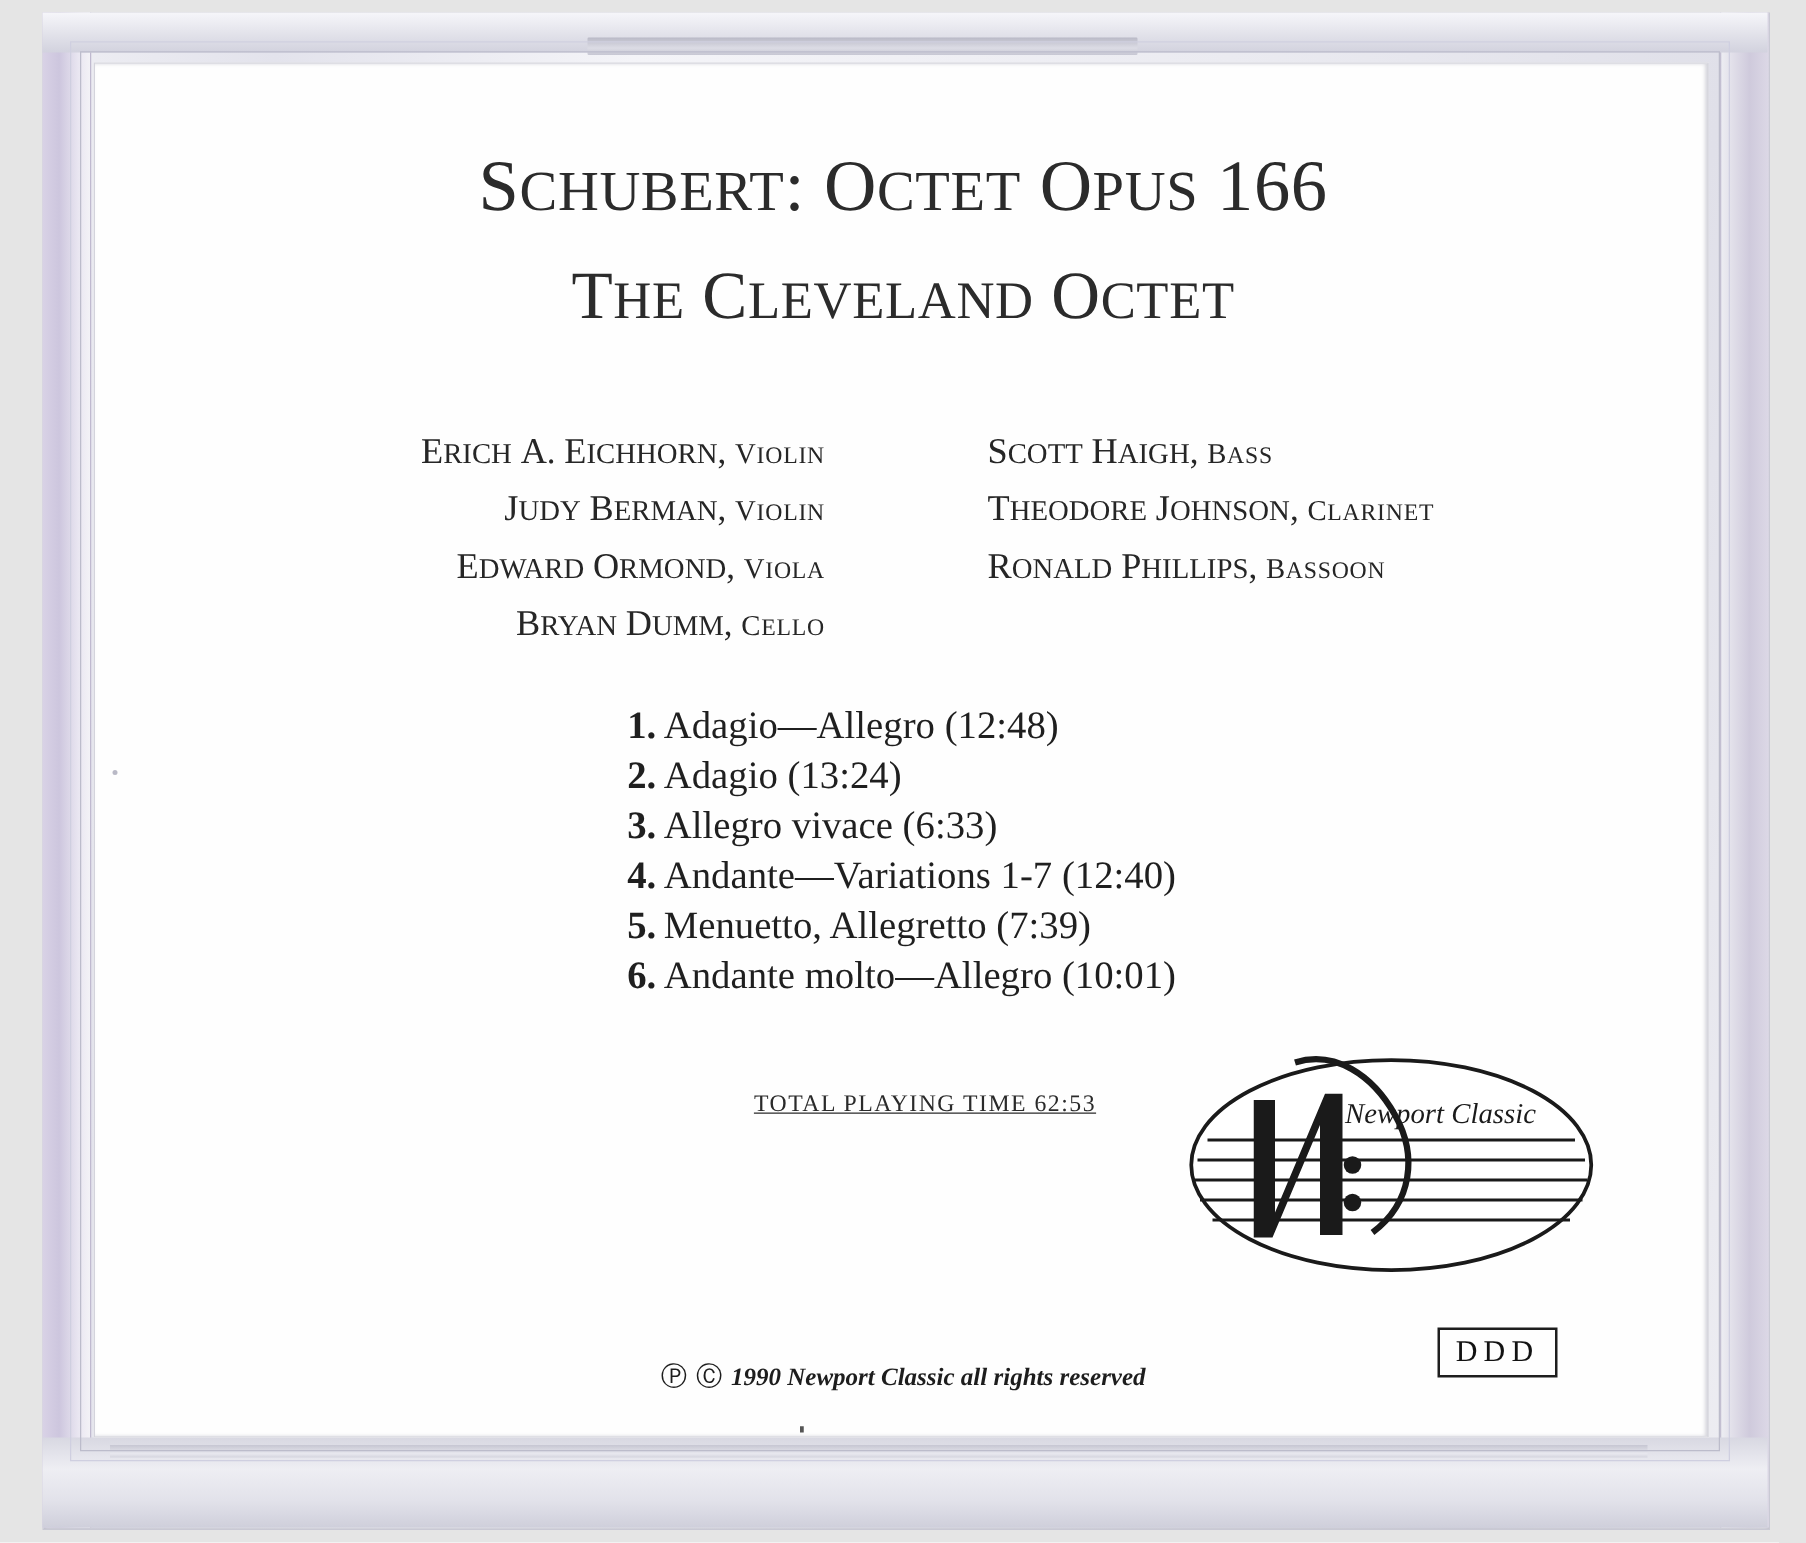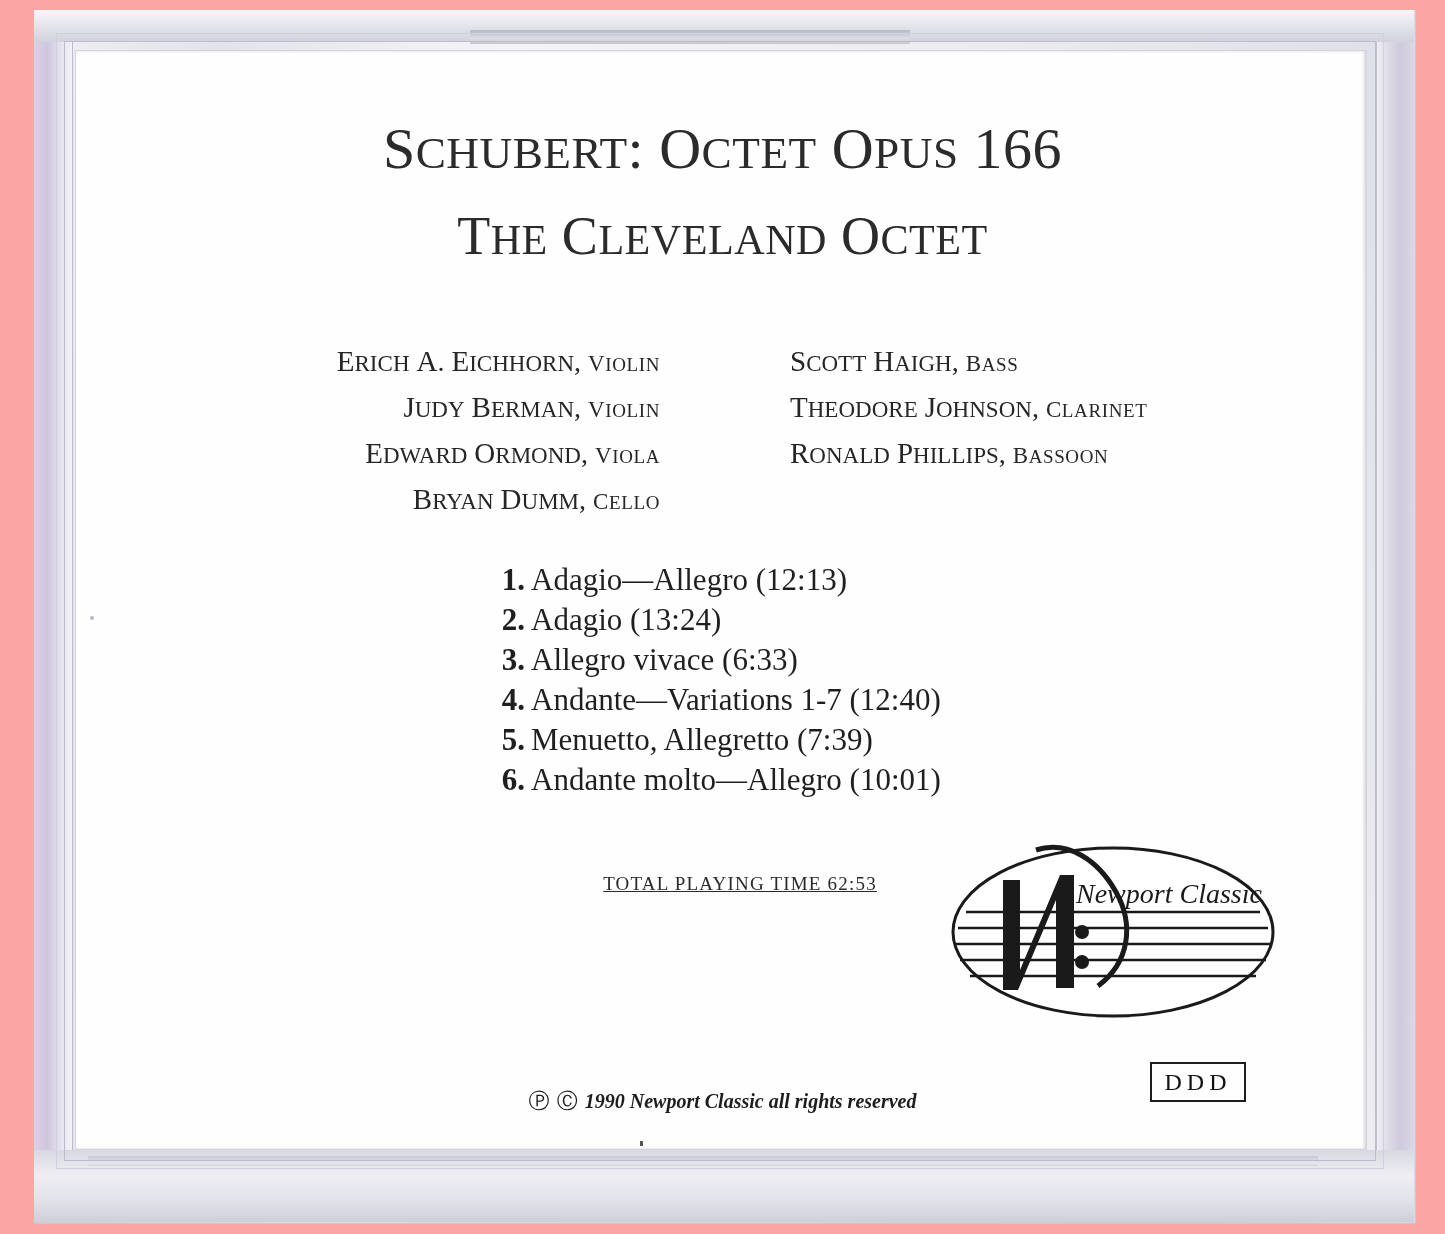--- a/index.html
+++ b/index.html
@@ -12,21 +12,21 @@
     height: 1234px;
     font-family: "Liberation Serif", serif;
     overflow: hidden;
   }
 
   
   #photo {
     position: relative;
     width: 1445px;
     height: 1234px;
-    background: #fca5a5;
+    background: #e5e5e5;
   }
 
   
   #jewel-case {
     position: absolute;
     left: 34px;
     top: 10px;
     width: 1380px;
     height: 1212px;
     background: linear-gradient(100deg,#efeff4 0%,#e3e3ec 12%,#f4f4f8 30%,#ebebf1 60%,#e0e0e9 85%,#f0f0f4 100%);
@@ -228,21 +228,21 @@
     width: 330px;
     height: 225px;
   }
   #logo svg { display: block; }
   #logo-text {
     position: absolute;
     left: 128px;
     top: 58px;
     font-family: "Liberation Serif", serif;
     font-style: italic;
-    font-size: 28px;
+    font-size: 23px;
     color: #1b1b1b;
     white-space: nowrap;
   }
 
   
   #ddd {
     position: absolute;
     left: 1118px;
     top: 1062px;
     width: 92px;
@@ -342,21 +342,21 @@
       </div>
       <div class="perf-row">
         <span class="perf-name sc"><span class="cap">R</span><span class="sm">O</span><span class="sm">N</span><span class="sm">A</span><span class="sm">L</span><span class="sm">D</span> <span class="cap">P</span><span class="sm">H</span><span class="sm">I</span><span class="sm">L</span><span class="sm">L</span><span class="sm">I</span><span class="sm">P</span><span class="sm">S</span>,</span>
         <span class="perf-inst sc"><span class="cap">B</span><span class="sm">A</span><span class="sm">S</span><span class="sm">S</span><span class="sm">O</span><span class="sm">O</span><span class="sm">N</span></span>
       </div>
     </div>
   </div>
 
   <div id="tracks">
     <div class="track">
-      <span class="num">1.</span><span>Adagio—Allegro (12:13)</span>
+      <span class="num">1.</span><span>Adagio—Allegro (12:48)</span>
     </div>
     <div class="track">
       <span class="num">2.</span><span>Adagio (13:24)</span>
     </div>
     <div class="track">
       <span class="num">3.</span><span>Allegro vivace (6:33)</span>
     </div>
     <div class="track">
       <span class="num">4.</span><span>Andante—Variations 1-7 (12:40)</span>
     </div>

